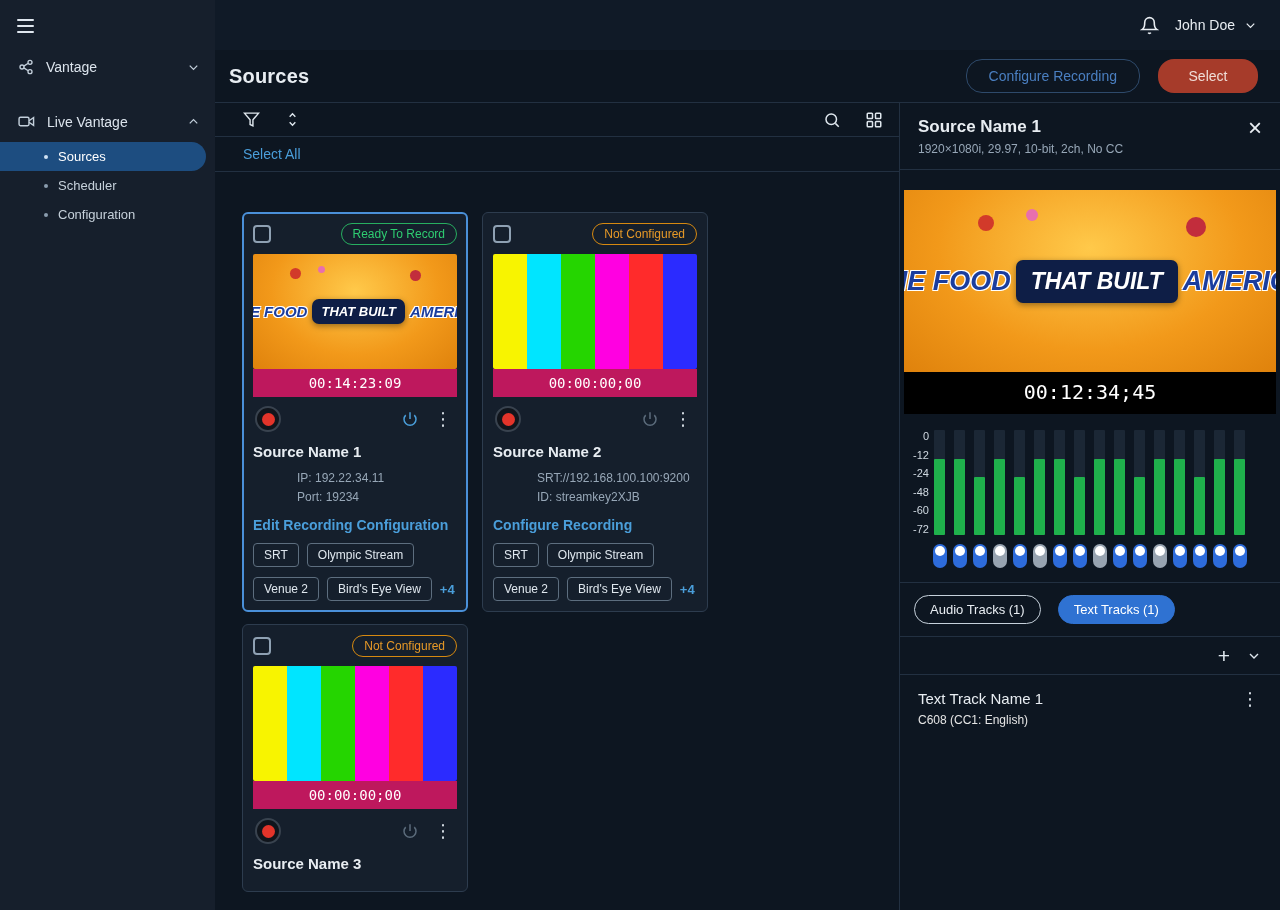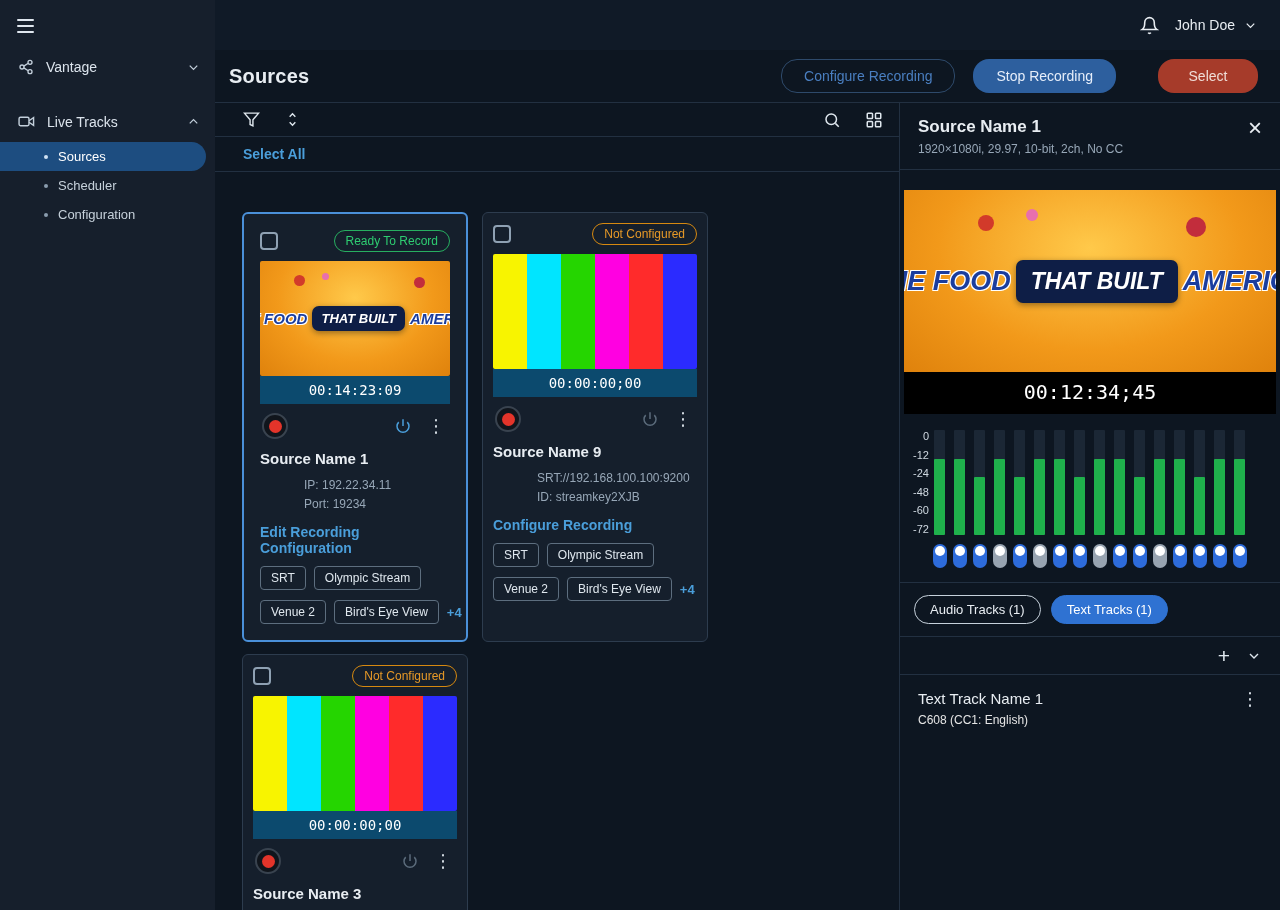--- a/index.html
+++ b/index.html
@@ -44,38 +44,38 @@
 
   
   .cards-pane { flex:1; min-width:0; display:flex; flex-direction:column;
     border-right:1px solid #223041; }
   .toolbar { height:34px; flex:none; display:flex; align-items:center; gap:24px;
     padding:0 16px 0 28px; border-bottom:1px solid #223041; color:#dfe7ee; }
   .toolbar .spacer { flex:1; }
   .tool-ic { display:flex; cursor:pointer; color:#dfe7ee; }
   .selectall-row { height:35px; flex:none; display:flex; align-items:center;
     padding-left:28px; border-bottom:1px solid #223041; }
-  .select-all { color:#4a9eda; font-size:14px; font-weight:700; cursor:pointer; }
+  .select-all { color:#4a9eda; font-size:14px; font-weight:400; cursor:pointer; }
 
   .cards-grid { flex:1; padding:40px 0 0 27px; display:flex; flex-wrap:wrap;
     gap:12px 14px; align-content:flex-start; overflow:hidden; }
   .card { width:226px; padding:10px; background:#151f2c; border:1px solid #2d3c4e;
     border-radius:6px; }
-  .card.selected { border:2px solid #4a90d9; padding:16px; }
+  .card.selected { border:2px solid #4a90d9; padding:9px; }
   .card-head { display:flex; justify-content:space-between; align-items:center; }
   .checkbox { width:18px; height:18px; border:2px solid #8fa1b3; border-radius:4px;
     cursor:pointer; flex:none; }
   .badge { font-size:12px; padding:3px 11px; border-radius:12px; border:1.5px solid; }
   .badge.ready { color:#2ecc71; border-color:#27ae60; }
   .badge.notconf { color:#e79927; border-color:#d68910; }
   .thumb { height:115px; margin-top:9px; overflow:hidden; border-radius:2px; }
   .colorbars { height:100%;
     background:linear-gradient(90deg,#f8f400 0 16.6%,#00e5ff 16.6% 33.3%,#25d500 33.3% 50%,
       #ff00e1 50% 66.6%,#ff2b2b 66.6% 83.3%,#2b2bff 83.3% 100%); }
-  .timecode { background:#0c4a6e; color:#fff; text-align:center;
+  .timecode { background:#be185d; color:#fff; text-align:center;
     font-family:"DejaVu Sans Mono", monospace; font-size:14px; padding:6px 0; }
   .controls { display:flex; align-items:center; gap:12px; padding:9px 2px 4px; }
   .rec-btn { width:26px; height:26px; border-radius:50%; background:#10151c;
     border:2px solid #39434f; display:flex; align-items:center; justify-content:center; cursor:pointer; }
   .rec-dot { width:13px; height:13px; border-radius:50%; background:#e3342a; }
   .controls .spacer { flex:1; }
   .power { display:flex; cursor:pointer; color:#4a9eda; }
   .power.off { color:#5b6b7b; }
   .kebab { color:#dbe3ea; font-size:18px; line-height:1; cursor:pointer; padding:0 3px; }
   .card-name { font-size:15px; font-weight:bold; margin:7px 0 9px; }
@@ -119,21 +119,21 @@
     justify-content:space-between; font-size:11px; color:#cfd8e0; text-align:right;
     padding-right:5px; }
   .meters { display:flex; gap:9px; align-items:flex-end; height:105px; }
   .meter { width:11px; height:105px; background:#1b2735; position:relative; border-radius:1px; }
   .meter-fill { position:absolute; bottom:0; left:0; right:0; background:#1fb14c; border-radius:1px; }
   .toggles { display:flex; gap:6px; padding:9px 12px 14px 33px; }
   .toggle { width:14px; height:24px; border-radius:7px; background:#2d6bdb; position:relative; cursor:pointer; }
   .toggle::after { content:""; position:absolute; top:2px; left:2px; width:10px; height:10px;
     border-radius:50%; background:#fff; }
   .toggle.off { background:#98a4b1; }
-  .tabs-row { border-top:1px solid #223041; padding:12px 14px; display:flex; gap:10px; }
+  .tabs-row { border-top:1px solid #223041; padding:12px 14px; display:flex; gap:17px; }
   .tab-pill { font-size:13px; padding:6px 15px; border-radius:15px;
     border:1px solid #c6d1db; color:#e8edf2; cursor:pointer; white-space:nowrap; }
   .tab-pill.active { background:#2f72d2; border-color:#2f72d2; color:#fff; }
   .actions-row { border-top:1px solid #223041; padding:8px 18px; display:flex;
     justify-content:flex-end; align-items:center; gap:16px; color:#dfe7ee; }
   .plus { font-size:21px; cursor:pointer; line-height:1; }
   .chev { display:flex; cursor:pointer; }
   .track-item { border-top:1px solid #223041; padding:15px 18px; display:flex; }
   .track-info { flex:1; }
   .track-name { font-size:15px; }
@@ -170,21 +170,21 @@
   </div>
 
 
   <div class="nav-item">
     <span class="nav-icon">
       <svg viewBox="0 0 24 24" width="17" height="17" fill="none" stroke="currentColor" stroke-width="2">
           <rect x="1.5" y="6" width="14" height="12" rx="2"></rect>
           <path d="M15.5 11l6.5-4.5v11L15.5 13"></path>
         </svg>
     </span>
-    <span class="nav-label">Live Tracks</span>
+    <span class="nav-label">Live Vantage</span>
     <span class="nav-caret">
       <svg viewBox="0 0 24 24" width="15" height="15" fill="none" stroke="currentColor" stroke-width="2">
           <polyline points="6 15 12 9 18 15"></polyline>
         </svg>
     </span>
   </div>
 
   <div class="sub-item active">
     <span class="dot"></span>
     <span>Sources</span>
@@ -212,21 +212,20 @@
         <polyline points="6 9 12 15 18 9"></polyline>
       </svg>
   </span>
 </div>
 
 <div class="main">
 
   <div class="page-header">
     <span class="page-title">Sources</span>
     <button class="btn ghost">Configure Recording</button>
-    <button class="btn stop">Stop Recording</button>
     <button class="btn record">Select</button>
   </div>
 
   <div class="content">
 
     <div class="cards-pane">
       <div class="toolbar">
         <span class="tool-ic">
           <svg viewBox="0 0 24 24" width="17" height="17" fill="none" stroke="currentColor" stroke-width="2">
               <polygon points="22 3 2 3 10 12.5 10 19 14 21 14 12.5 22 3"></polygon>
@@ -319,21 +318,21 @@
               </span>
             <span class="spacer"></span>
             <span class="power off">
               <svg viewBox="0 0 24 24" width="18" height="18" fill="none" stroke="currentColor" stroke-width="2">
                   <path d="M12 3v9"></path>
                   <path d="M6.3 6.8a8 8 0 1 0 11.4 0"></path>
                 </svg>
             </span>
             <span class="kebab">⋮</span>
           </div>
-          <div class="card-name">Source Name 9</div>
+          <div class="card-name">Source Name 2</div>
           <div class="card-meta">
             <div>SRT://192.168.100.100:9200</div>
             <div>ID: streamkey2XJB</div>
           </div>
           <div class="card-link">Configure Recording</div>
           <div class="tag-row">
             <span class="tag">SRT</span>
             <span class="tag">Olympic Stream</span>
           </div>
           <div class="tag-row">

